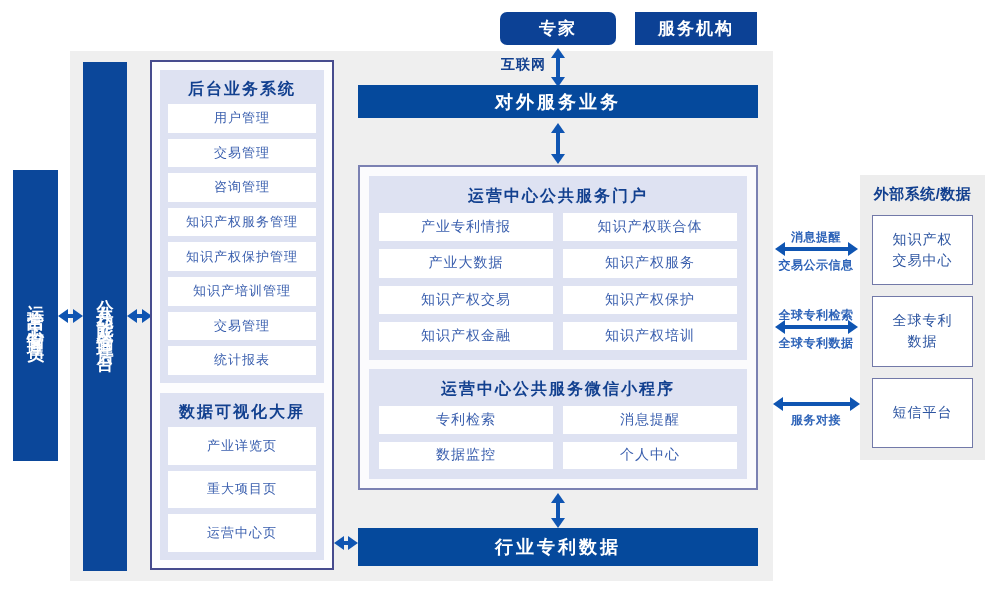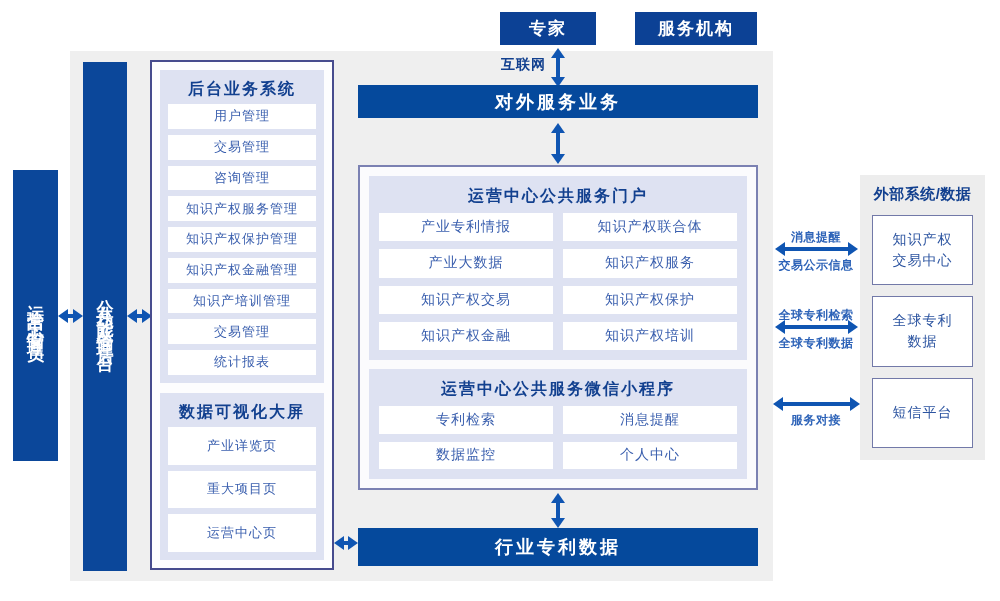--- a/index.html
+++ b/index.html
@@ -4,21 +4,21 @@
 <style>
   html,body{margin:0;padding:0;background:#fff;}
   body{font-family:"Liberation Sans","DejaVu Sans",sans-serif;}
   .canvas{position:relative;width:1000px;height:601px;background:#ffffff;overflow:hidden;}
   .bg-main{position:absolute;left:70px;top:51px;width:703px;height:530px;background:#efefef;}
 
   
   .actor{position:absolute;top:12px;height:33px;background:#0c4195;color:#ffffff;font-weight:bold;
          font-size:17px;display:flex;align-items:center;justify-content:center;letter-spacing:2px;}
   .actor-1{left:358px;width:134px;}
-  .actor-2{left:500px;width:96px;}
+  .actor-2{left:500px;width:116px;border-radius:7px;}
   .actor-3{left:635px;width:122px;}
 
   .lbl-internet{position:absolute;left:458px;top:56px;width:88px;text-align:right;
                 font-size:14px;font-weight:bold;color:#12408f;letter-spacing:1px;}
 
   
   .bar{position:absolute;left:358px;width:400px;background:#05499c;color:#ffffff;font-weight:bold;
        font-size:18px;display:flex;align-items:center;justify-content:center;letter-spacing:3px;}
   .bar-external{top:85px;height:33px;}
   .bar-industry{top:528px;height:38px;}
@@ -111,21 +111,20 @@
 
   <div class="panel-left">
     <div class="sub sA">
       <div class="sub-title">后台业务系统</div>
       <div class="items">
         <div class="item">用户管理</div>
         <div class="item">交易管理</div>
         <div class="item">咨询管理</div>
         <div class="item">知识产权服务管理</div>
         <div class="item">知识产权保护管理</div>
-        <div class="item">知识产权金融管理</div>
         <div class="item">知识产培训管理</div>
         <div class="item">交易管理</div>
         <div class="item">统计报表</div>
       </div>
     </div>
     <div class="sub sB">
       <div class="sub-title">数据可视化大屏</div>
       <div class="items">
         <div class="item">产业详览页</div>
         <div class="item">重大项目页</div>

